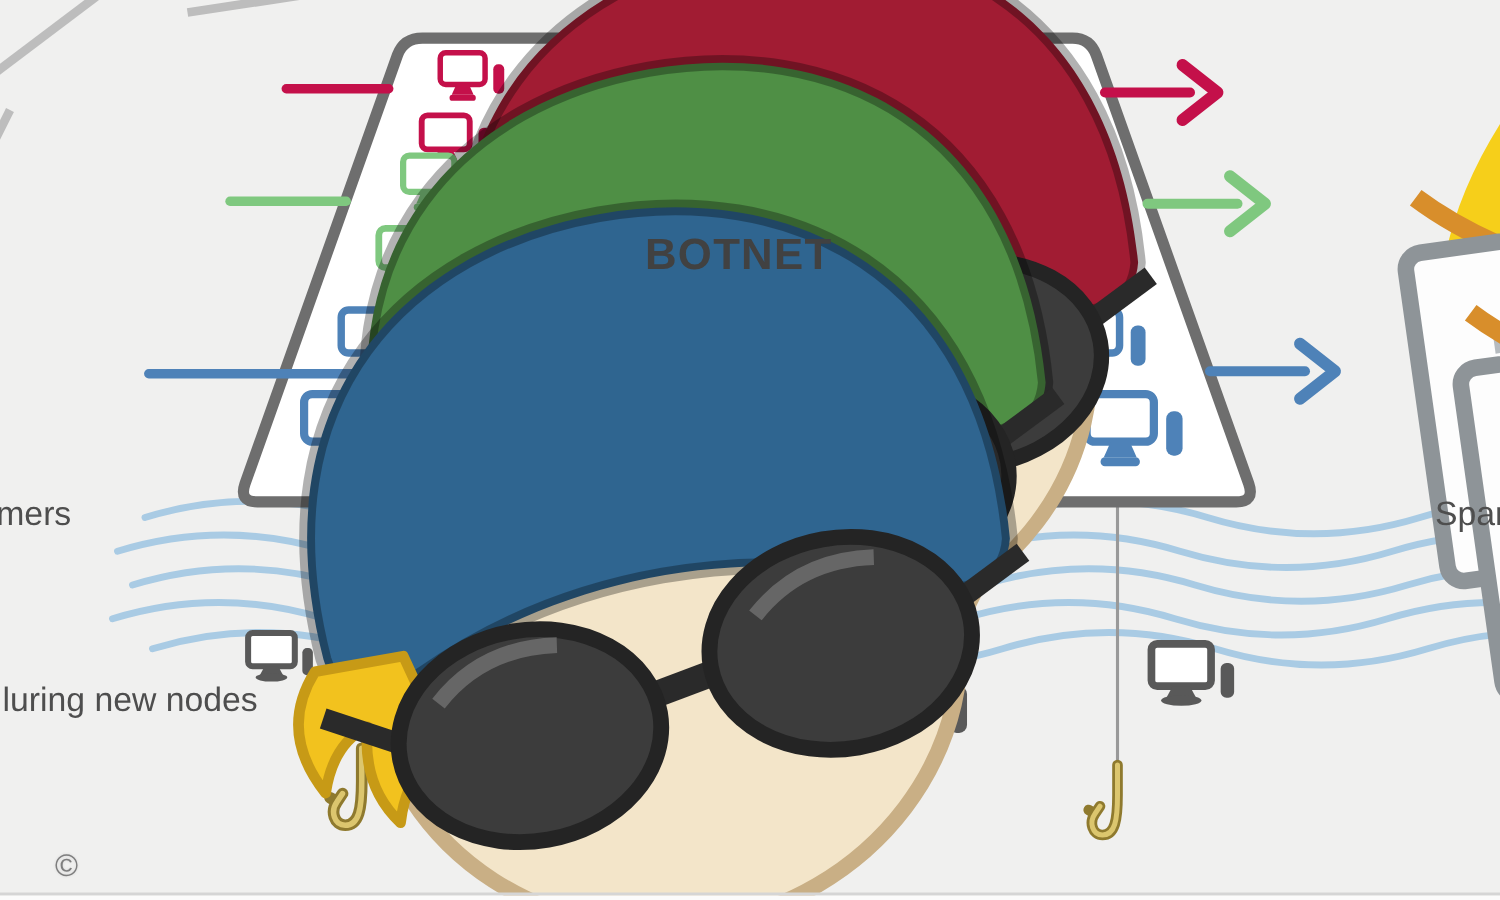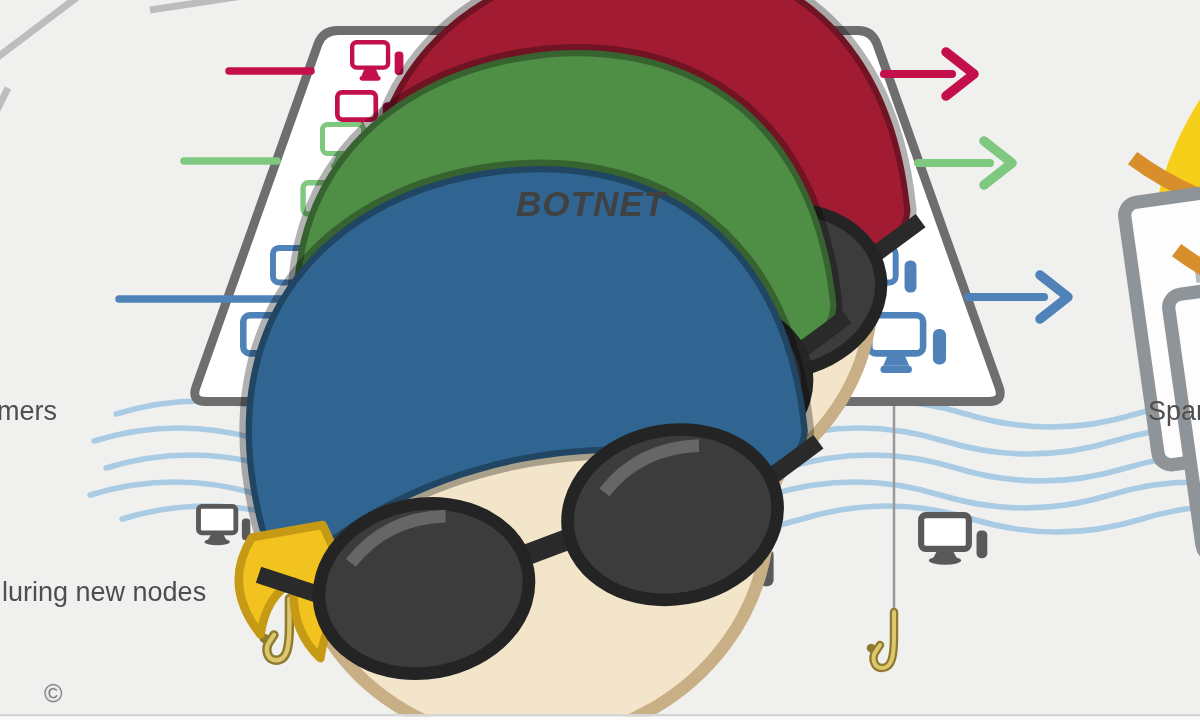--- a/index.html
+++ b/index.html
@@ -6,24 +6,24 @@
   body{
     width:1200px;height:720px;overflow:hidden;
     background:#F0F0EF;
     font-family:"Liberation Sans", sans-serif;
   }
   .stage{position:relative;width:1200px;height:720px;}
   .stage svg.canvas{position:absolute;left:0;top:0;}
   .lbl{position:absolute;color:#4E4E4E;font-size:27px;white-space:nowrap;}
   .lbl-botnet{
     position:absolute;left:516px;top:184px;
-    font-size:35px;font-weight:bold;color:#414141;letter-spacing:1px;white-space:nowrap;font-style:italic;
+    font-size:35px;font-weight:bold;color:#414141;letter-spacing:1px;white-space:nowrap;
   }
   .lbl-mers{left:-3px;top:396px;}
-  .lbl-luring{left:2px;top:577px;}
+  .lbl-luring{left:2px;top:545px;}
   .lbl-spam{left:1148px;top:396px;}
   .lbl-copy{
     position:absolute;left:44px;top:679px;font-size:25px;color:#7E7E7E;
     text-shadow:0 0 2px #cfcfcf;
   }
 </style>
 </head>
 <body>
 
 <div class="stage">

